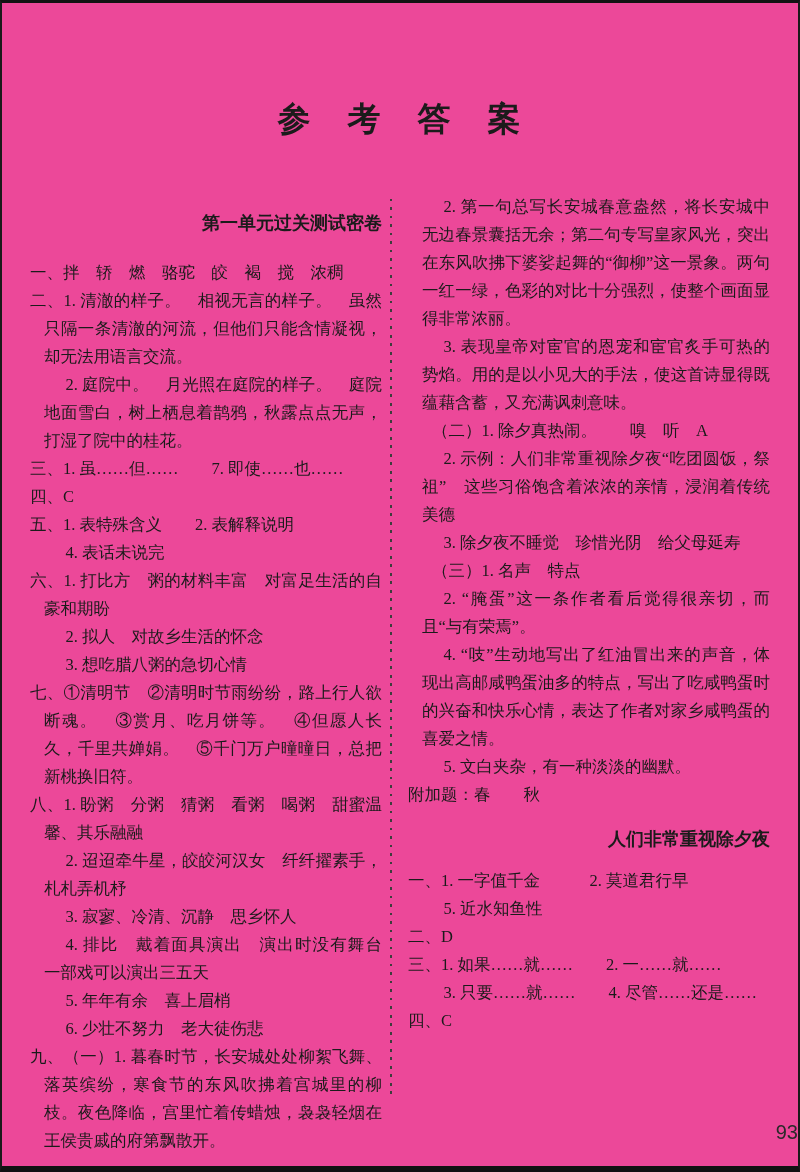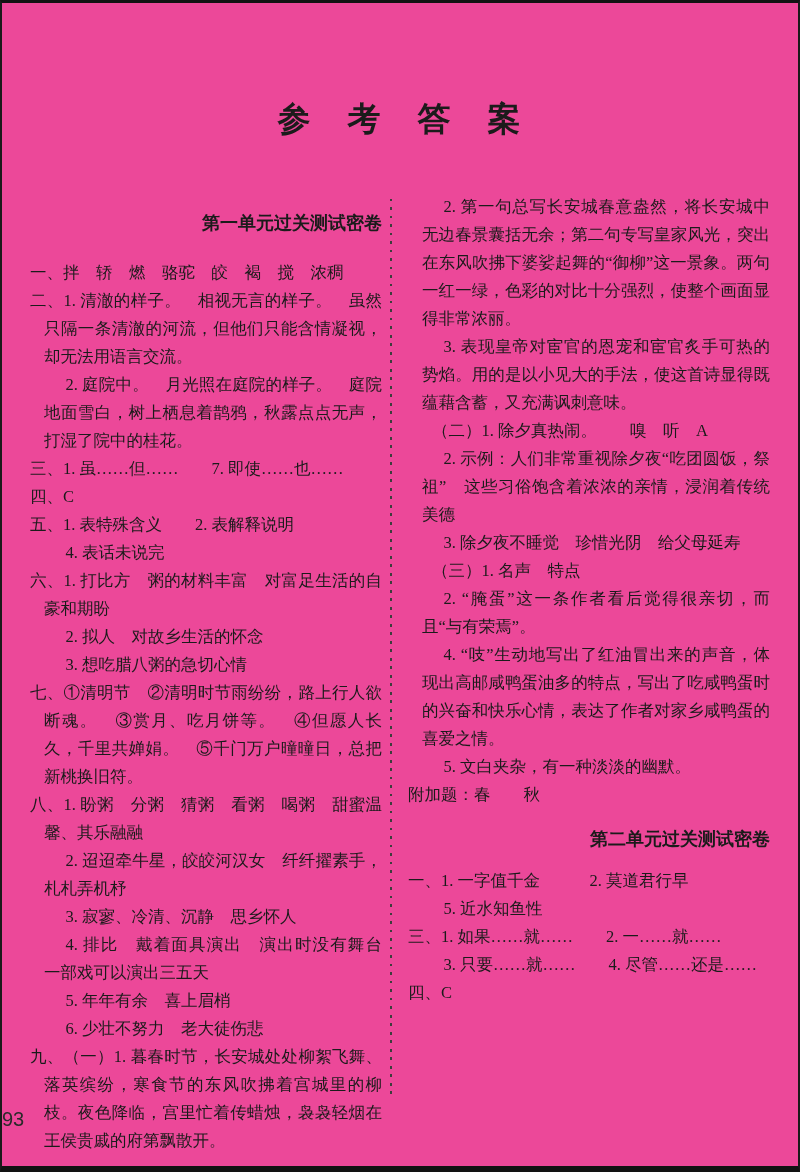--- a/index.html
+++ b/index.html
@@ -64,24 +64,24 @@
     width: 2px;
     height: 898px;
     background: repeating-linear-gradient(
       to bottom,
       #3d3d3d 0px, #3d3d3d 2.5px,
       transparent 2.5px, transparent 8.5px
     );
   }
   .page-number {
     position: absolute;
-    bottom: 35px;
+    bottom: 22px;
     left: 0;
     right: 0;
-    text-align: left;
+    text-align: right;
     font-size: 20px;
     font-family: "Liberation Sans", "DejaVu Sans", sans-serif;
     color: #2a2a2a;
   }
 </style>
 </head>
 <body>
 
 <div class="page">
   <div class="title">参　考　答　案</div>
@@ -114,22 +114,23 @@
       <p class="line i2">2. 第一句总写长安城春意盎然，将长安城中无边春景囊括无余；第二句专写皇家风光，突出在东风吹拂下婆娑起舞的“御柳”这一景象。两句一红一绿，色彩的对比十分强烈，使整个画面显得非常浓丽。</p>
       <p class="line i2">3. 表现皇帝对宦官的恩宠和宦官炙手可热的势焰。用的是以小见大的手法，使这首诗显得既蕴藉含蓄，又充满讽刺意味。</p>
       <p class="line i1">（二）1. 除夕真热闹。　　嗅　听　A</p>
       <p class="line i2">2. 示例：人们非常重视除夕夜“吃团圆饭，祭祖”　这些习俗饱含着浓浓的亲情，浸润着传统美德</p>
       <p class="line i2">3. 除夕夜不睡觉　珍惜光阴　给父母延寿</p>
       <p class="line i1">（三）1. 名声　特点</p>
       <p class="line i2">2. “腌蛋”这一条作者看后觉得很亲切，而且“与有荣焉”。</p>
       <p class="line i2">4. “吱”生动地写出了红油冒出来的声音，体现出高邮咸鸭蛋油多的特点，写出了吃咸鸭蛋时的兴奋和快乐心情，表达了作者对家乡咸鸭蛋的喜爱之情。</p>
       <p class="line i2">5. 文白夹杂，有一种淡淡的幽默。</p>
       <p class="line i0">附加题：春　　秋</p>
-      <p class="line header gap-top">第二单元过关测试密卷</p>
+      <p class="line header gap-top">人们非常重视除夕夜</p>
       <p class="line i0">一、1. 一字值千金　　　2. 莫道君行早</p>
       <p class="line i2">5. 近水知鱼性</p>
+      <p class="line i0">二、D</p>
       <p class="line i0">三、1. 如果……就……　　2. 一……就……</p>
       <p class="line i2">3. 只要……就……　　4. 尽管……还是……</p>
       <p class="line i0">四、C</p>
     </div>
 
   <div class="page-number">93</div>
 </div>
 
 </body></html>

